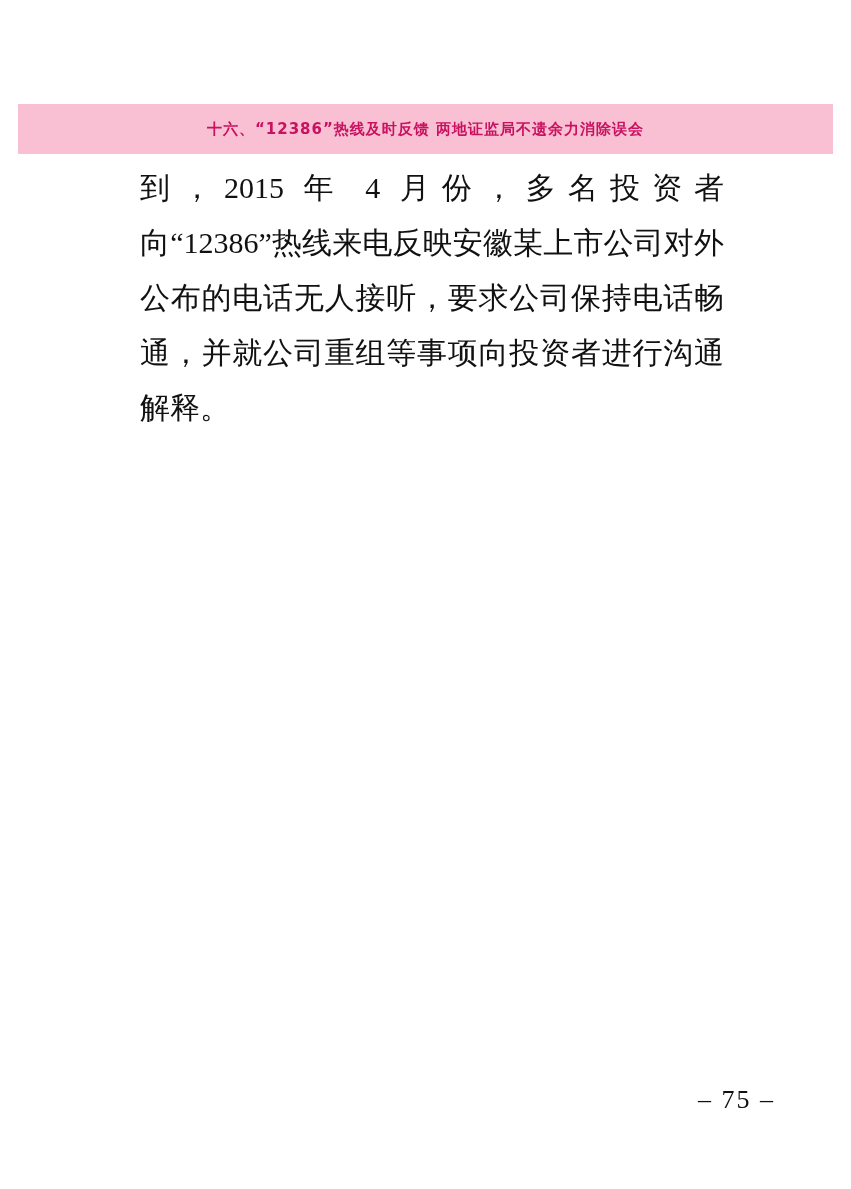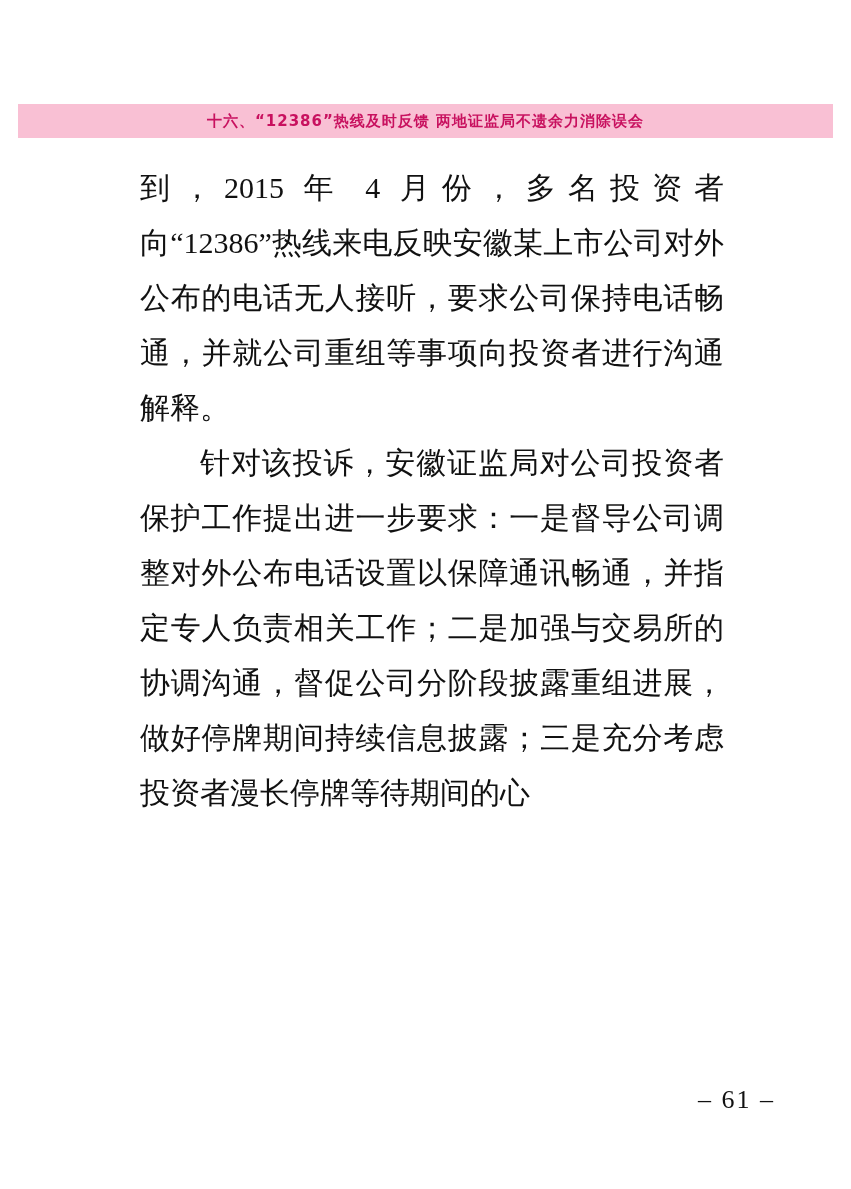--- a/index.html
+++ b/index.html
@@ -18,21 +18,21 @@
     width: 851px;
     height: 1189px;
     box-sizing: border-box;
   }
   
   .header-bar {
     position: absolute;
     left: 18px;
     top: 104px;
     width: 815px;
-    height: 34px;
+    height: 50px;
     background: #f9c0d4;
     display: flex;
     align-items: center;
     justify-content: center;
   }
   .header-title {
     font-family: "DejaVu Sans", "Liberation Sans", sans-serif;
     font-size: 15px;
     font-weight: bold;
     color: #c8115f;
@@ -76,18 +76,17 @@
 <body>
 
 <div class="page">
 
   <div class="header-bar">
     <div class="header-title">十六、“12386”热线及时反馈  两地证监局不遗余力消除误会</div>
   </div>
 
   <div class="body-block">
     <p class="para para-1">到，2015 年 4 月份，多名投资者向“12386”热线来电反映安徽某上市公司对外公布的电话无人接听，要求公司保持电话畅通，并就公司重组等事项向投资者进行沟通解释。</p>
-    <p class="para indent">针对该投诉，安徽证监局对公司投资者保护工作提出进一步要求：一是督导公司调整对外公布电话设置以保障通讯畅通，并指定专人负责相关工作；二是加强与交易所的协调沟通，督促公司分阶段披露重组进展，做好停牌期间持续信息披露；三是充分考虑投资者漫长停牌等待期间的心</p>
   </div>
 
-  <div class="page-number">– 61 –</div>
+  <div class="page-number">– 75 –</div>
 
 </div>
 
 </body></html>

